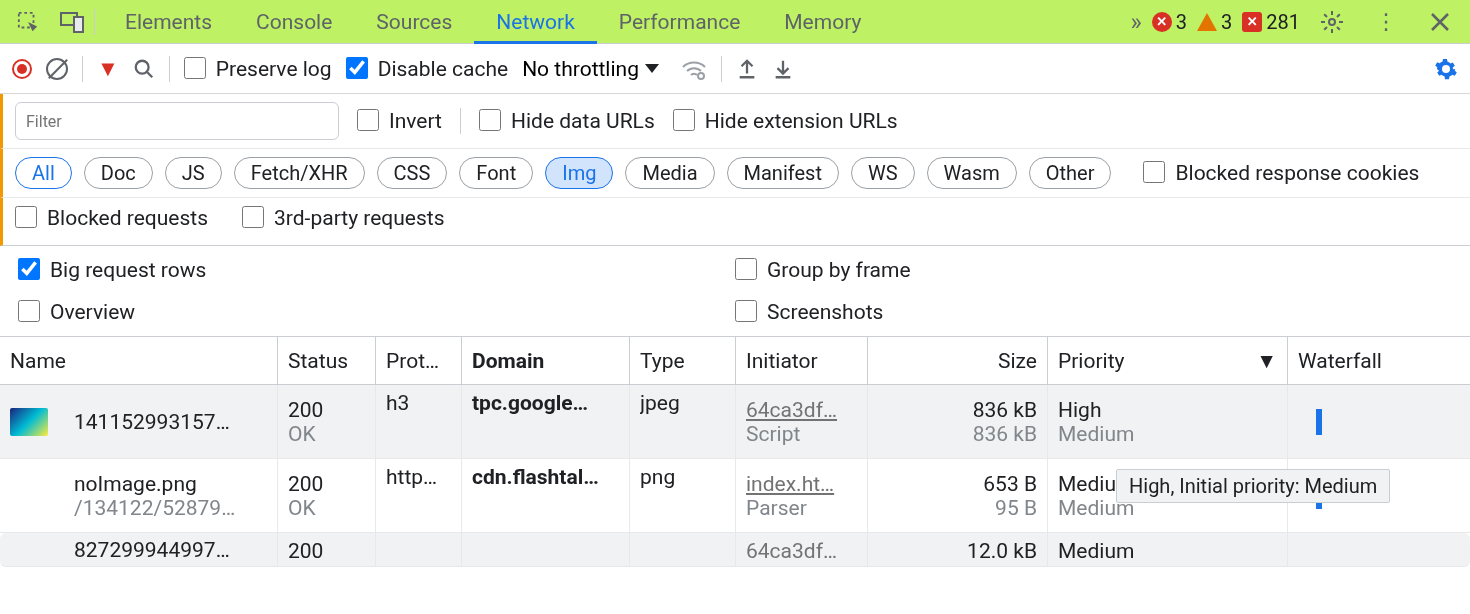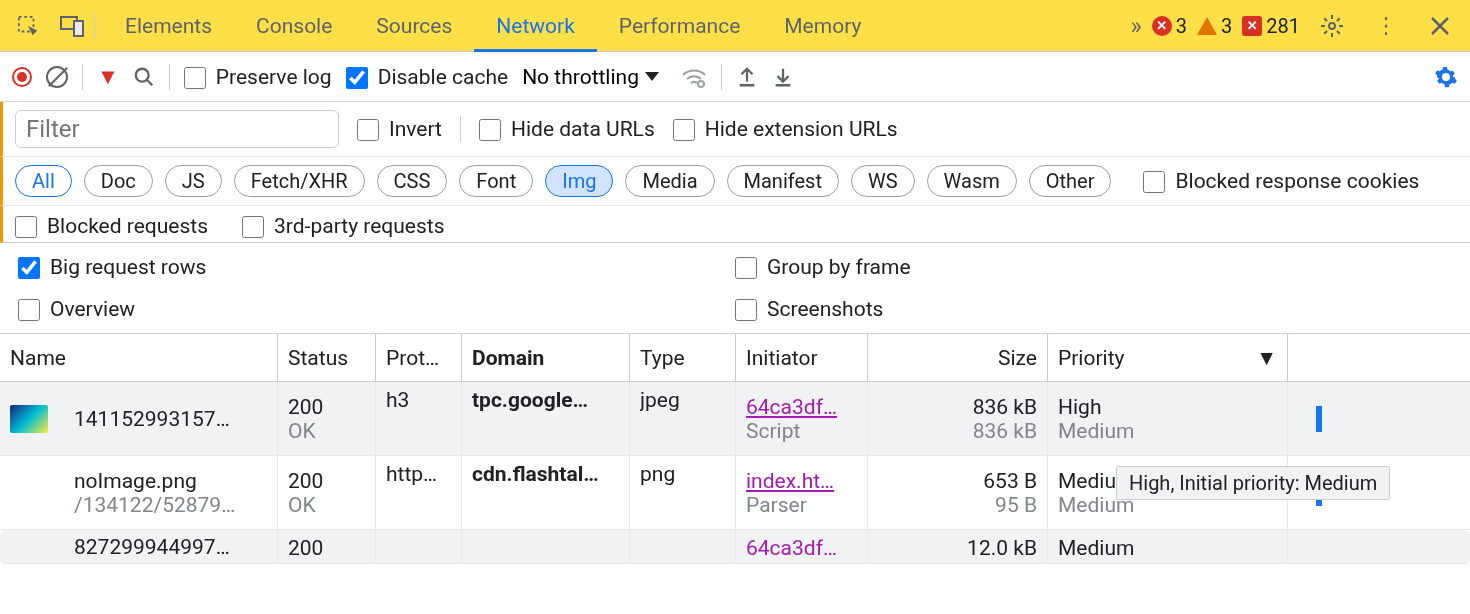--- a/index.html
+++ b/index.html
@@ -1,62 +1,62 @@
 <!DOCTYPE html>
 <html><head>
 <meta charset="utf-8">
 <style>
 *{box-sizing:border-box;margin:0;padding:0;font-family:-apple-system,BlinkMacSystemFont,"Segoe UI",Roboto,sans-serif;}
 body{width:1470px;height:614px;overflow:hidden;background:#fff;font-size:21px;color:#202124;}
-.tabs-bar{height:52px;background:#fde047;border-bottom:1px solid #cacdd1;display:flex;align-items:center;padding:0 6px;}
+.tabs-bar{height:44px;background:#bef264;border-bottom:1px solid #cacdd1;display:flex;align-items:center;padding:0 6px;}
 .tabs-bar .icon-btn{width:44px;height:44px;display:flex;align-items:center;justify-content:center;cursor:pointer;}
 .tabs{display:flex;align-items:stretch;height:100%;margin-left:8px;flex:1;}
 .tab{padding:0 22px;display:flex;align-items:center;color:#5f6368;cursor:pointer;position:relative;}
 .tab.active{color:#1a73e8;}
 .tab.active::after{content:"";position:absolute;left:0;right:0;bottom:-1px;height:3px;background:#1a73e8;}
 .right-cluster{display:flex;align-items:center;gap:10px;padding-right:2px;}
 .badge{display:flex;align-items:center;gap:4px;font-size:20px;}
 .badge .circ{width:20px;height:20px;border-radius:50%;display:inline-flex;align-items:center;justify-content:center;color:#fff;font-size:13px;font-weight:bold;}
 .circ.err{background:#d93025;}
 .tri.warn{width:0;height:0;border-left:10px solid transparent;border-right:10px solid transparent;border-bottom:18px solid #e37400;position:relative;}
 .sq.msg{width:20px;height:20px;background:#d93025;border-radius:3px;display:inline-flex;align-items:center;justify-content:center;color:#fff;font-size:13px;font-weight:bold;}
 .toolbar{height:50px;border-bottom:1px solid #d8d8d8;display:flex;align-items:center;padding:0 12px;gap:14px;}
 .sep{width:1px;height:26px;background:#cacdd1;}
 .rec-dot{width:20px;height:20px;border:2px solid #d93025;border-radius:50%;display:inline-block;position:relative;}
 .rec-dot::after{content:"";position:absolute;inset:3px;border-radius:50%;background:#d93025;}
 .clear-icon{width:22px;height:22px;border:2px solid #5f6368;border-radius:50%;position:relative;}
 .clear-icon::after{content:"";position:absolute;width:2px;height:26px;background:#5f6368;top:-4px;left:9px;transform:rotate(45deg);}
 .filter-funnel{color:#d93025;font-size:22px;}
-.check{display:flex;align-items:flex-end;gap:10px;cursor:pointer;}
+.check{display:flex;align-items:flex-start;gap:10px;cursor:pointer;}
 .check input{width:22px;height:22px;}
 select.throttle{border:none;background:transparent;font-size:21px;padding-right:28px;appearance:none;}
 .throttle-wrap{position:relative;display:flex;align-items:center;}
 .throttle-wrap::after{content:"";width:0;height:0;border-left:7px solid transparent;border-right:7px solid transparent;border-top:9px solid #202124;position:absolute;right:8px;}
 .filter-row{padding:8px 12px;border-bottom:1px solid #e8e8e8;display:flex;align-items:center;gap:18px;flex-wrap:wrap;border-left:3px solid #f29900;}
-.filter-input{height:38px;width:324px;border:1px solid #cacdd1;border-radius:6px;padding:0 10px;font-size:24px;color:#80868b;}
+.filter-input{height:38px;width:324px;border:1px solid #cacdd1;border-radius:6px;padding:0 10px;font-size:16px;color:#80868b;}
 .filter-row .sep2{width:1px;height:26px;background:#cacdd1;}
 .pill-row{padding:8px 12px;border-bottom:1px solid #e8e8e8;display:flex;align-items:center;gap:12px;flex-wrap:wrap;border-left:3px solid #f29900;}
 .pill{border:1px solid #9aa0a6;border-radius:16px;padding:3px 16px;font-size:20px;cursor:pointer;background:#fff;}
 .pill.selected-all{border-color:#1a73e8;color:#1a73e8;background:#fff;}
 .pill.active{background:#d2e3fc;color:#1a73e8;border-color:#1a73e8;}
-.pill-check-row{padding:8px 12px 4px;border-bottom:1px solid #cacdd1;display:flex;align-items:center;gap:34px;border-left:3px solid #f29900;}
+.pill-check-row{padding:8px 12px 15px;border-bottom:1px solid #cacdd1;display:flex;align-items:center;gap:34px;border-left:3px solid #f29900;}
 .options-grid{display:grid;grid-template-columns:1fr 1fr;padding:10px 18px;border-bottom:1px solid #cacdd1;row-gap:14px;}
 .options-grid .check{padding:2px 0;}
 .hdr{display:flex;height:48px;border-bottom:1px solid #cacdd1;}
 .col{border-right:1px solid #cacdd1;display:flex;align-items:center;padding:0 10px;overflow:hidden;white-space:nowrap;text-overflow:ellipsis;}
 .c-name{width:278px;}.c-status{width:98px;}.c-proto{width:86px;}.c-domain{width:168px;font-weight:bold;}.c-type{width:106px;}.c-init{width:132px;}.c-size{width:180px;justify-content:flex-end;}.c-prio{width:240px;}.c-water{flex:1;border-right:none;}
 .rows{overflow:hidden;}
 .row{display:flex;height:74px;border-bottom:1px solid #e8e8e8;}
 .row.alt{background:#f1f2f3;}
 .cell{border-right:1px solid #e8e8e8;padding:6px 10px;display:flex;flex-direction:column;justify-content:center;overflow:hidden;}
 .cell span{white-space:nowrap;overflow:hidden;text-overflow:ellipsis;}
 .sub{color:#80868b;}
 .cell.c-size{align-items:flex-end;}
 .cell.c-proto,.cell.c-domain,.cell.c-type{justify-content:flex-start;}
-.initiator-link{text-decoration:underline;color:#a21caf;}
+.initiator-link{text-decoration:underline;color:#737373;}
 .thumb{width:38px;height:28px;background:linear-gradient(135deg,#1a237e,#00bcd4,#ffeb3b);border-radius:2px;flex-shrink:0;}
 .bar-spot{width:6px;height:26px;background:#1a73e8;display:inline-block;margin-left:18px;}
 .prio-head{display:flex;align-items:center;justify-content:space-between;width:100%;}
 .tooltip{position:absolute;background:#f1f2f3;border:1px solid #cacdd1;padding:4px 12px;font-size:20px;border-radius:2px;white-space:nowrap;z-index:10;}
 .name-inner{display:flex;align-items:center;gap:26px;}
 .name-stack{display:flex;flex-direction:column;overflow:hidden;}
 svg{display:block;}
 </style>
 </head>
 <body>
@@ -248,20 +248,23 @@
     </div>
   <div class="col c-size">
       <span>Size</span>
     </div>
   <div class="col c-prio">
       <div class="prio-head">
         <span>Priority</span>
         <span>▼</span>
       </div>
     </div>
+  <div class="col c-water">
+      <span>Waterfall</span>
+    </div>
 </div>
 
 <div class="rows" id="rows-ct" style="position:relative;">
   <div class="tooltip" style="top:84px;left:1116px;">High, Initial priority: Medium</div>
 <div class="row alt">
       <div class="cell c-name">
         <div class="name-inner">
           <div class="thumb"></div>
           <div class="name-stack">
             <span>141152993157…</span>

